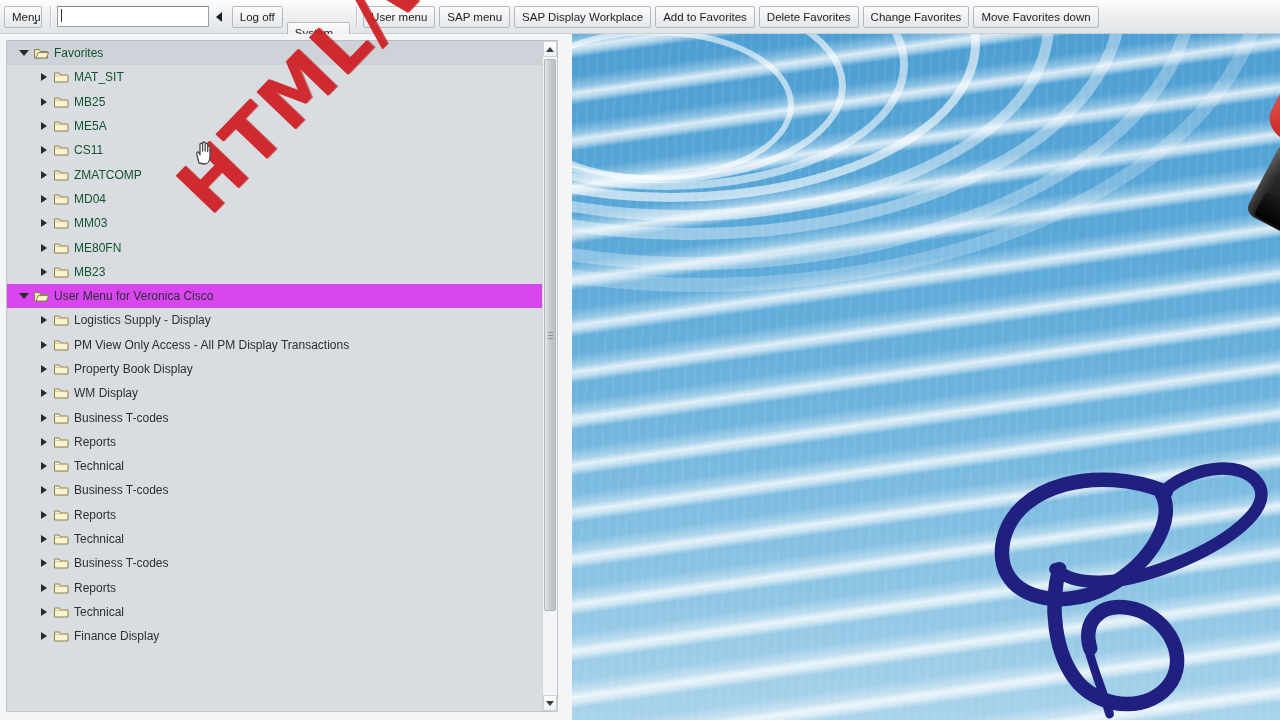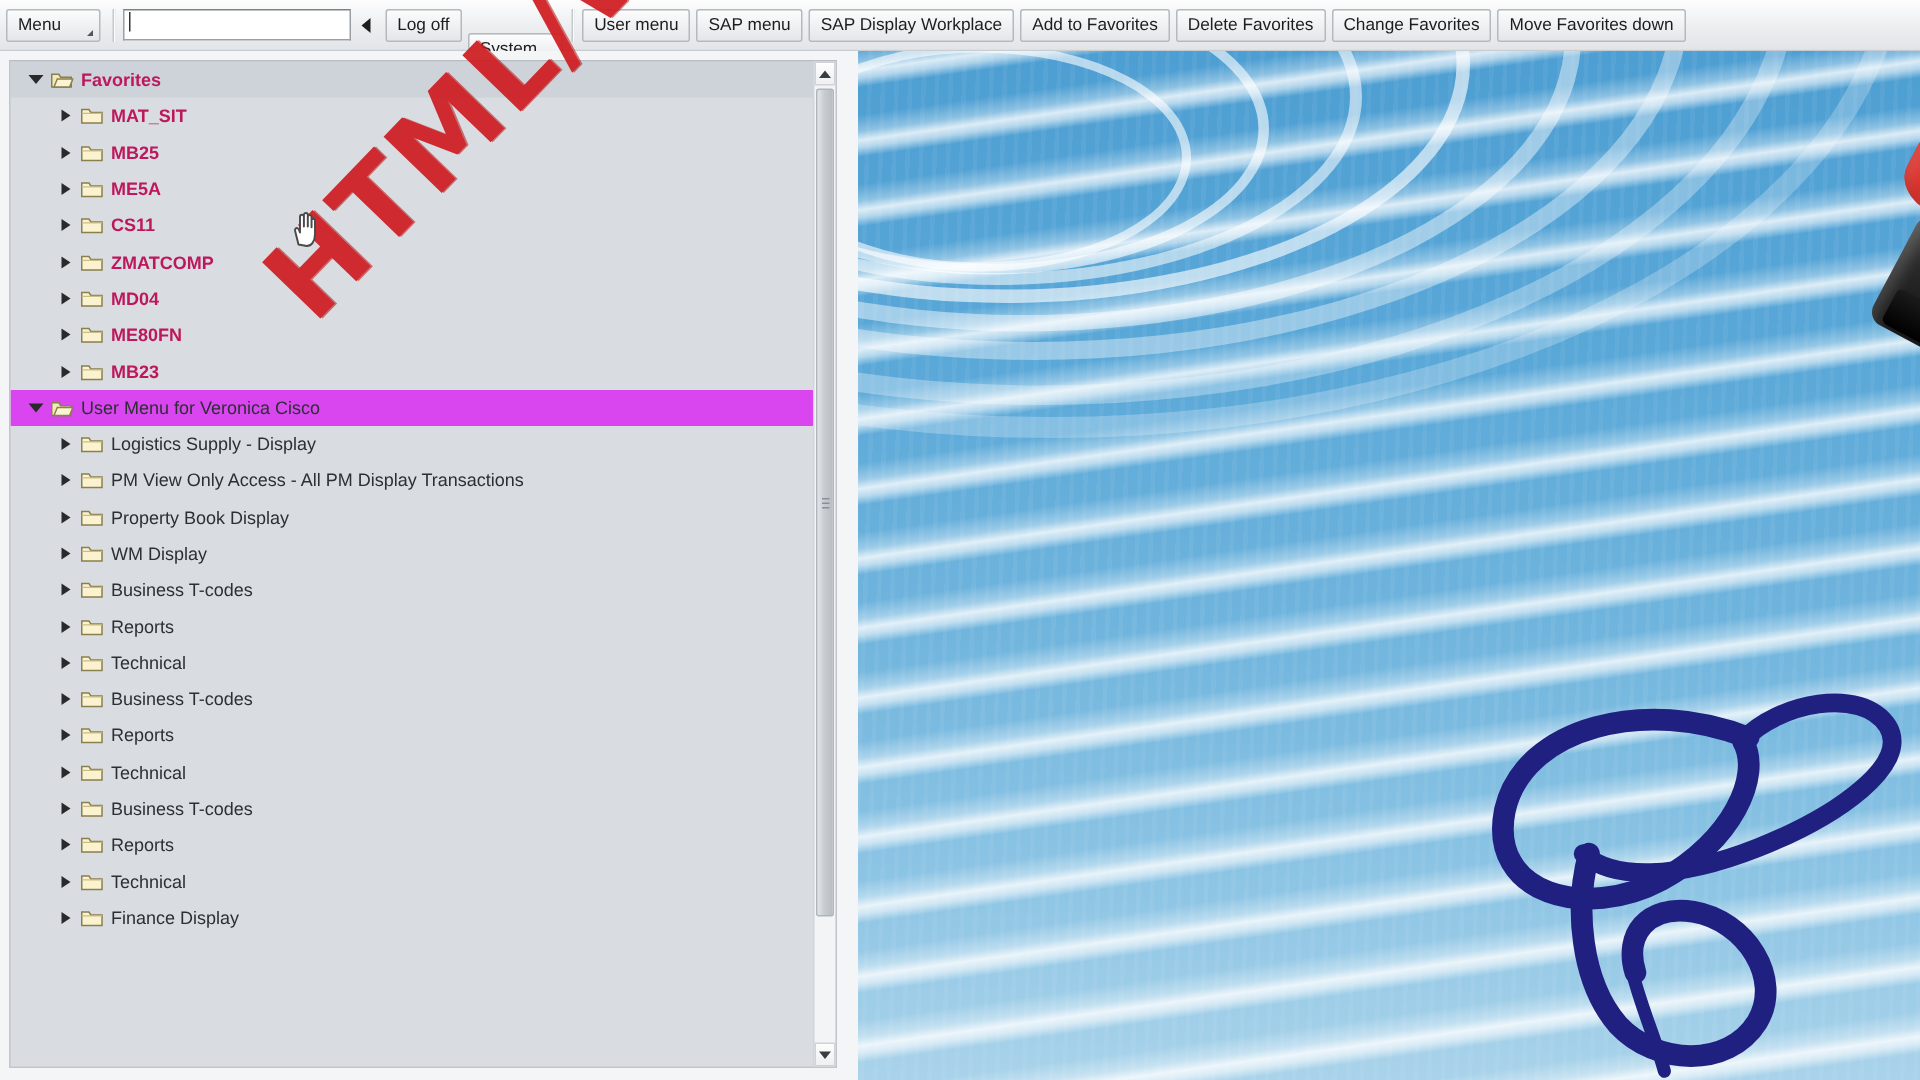--- a/index.html
+++ b/index.html
@@ -25,21 +25,21 @@
     display:inline-flex;align-items:center;justify-content:center;
     padding:0 7px;
     font-size:11.5px;color:#1d1d1d;
     background:linear-gradient(#fcfcfc,#f0f1f3 50%,#e4e6e9);
     border:1px solid #b5b9be;
     border-radius:2px;
     margin-right:4px;
     box-sizing:border-box;
     cursor:default;
   }
-  .tb-btn.menu{padding-right:25px;position:relative;margin-right:6px;}
+  .tb-btn.menu{padding-right:0;position:relative;margin-right:6px;}
   .tb-btn.menu .caret,.tb-btn.system .caret{
     position:absolute;right:4px;bottom:3px;
     width:0;height:0;
     border-left:4px solid transparent;
     border-bottom:4px solid #53565a;
   }
   .tb-btn.system{padding-right:16px;position:relative;margin-top:33px;}
   .tb-sep{
     width:1px;height:22px;background:#c5c8cc;
     border-right:1px solid #fbfbfb;
@@ -119,21 +119,21 @@
     width:0;height:0;
     border-top:4.5px solid transparent;
     border-bottom:4.5px solid transparent;
     border-left:6px solid #2a2a2a;
   }
   .ico{
     width:20px;height:24px;flex:0 0 20px;
     display:flex;align-items:center;justify-content:center;
   }
   .lbl{padding-left:3px;}
-  .lbl.link{color:#be185d;font-weight:bold;}
+  .lbl.link{color:#14532d;}
   .lbl.plain{color:#2c2f33;}
 
   
   .ind0{padding-left:10px;}
   .ind1{padding-left:30px;text-align:right;}
 
   
   #vscroll{
     position:absolute;right:0;top:0;width:15px;height:670px;
     background:#f3f4f5;
@@ -408,20 +408,32 @@
           <div class="row ind1">
             <span class="twisty">
               <i class="right"></i>
             </span>
             <span class="ico">
               <svg width="15" height="12" viewBox="0 0 15 12">
                 <path d="M0.5 2 L0.5 11 L14 11 L14 4 L6.6 4 L5.3 2 Z" fill="#fbf3cf" stroke="#8a7f4e" stroke-width="1"></path>
                 <path d="M0.5 4.6 L14 4.6" stroke="#c9bd86" stroke-width="0.8"></path>
               </svg>
             </span>
+            <span class="lbl link">MM03</span>
+          </div>
+          <div class="row ind1">
+            <span class="twisty">
+              <i class="right"></i>
+            </span>
+            <span class="ico">
+              <svg width="15" height="12" viewBox="0 0 15 12">
+                <path d="M0.5 2 L0.5 11 L14 11 L14 4 L6.6 4 L5.3 2 Z" fill="#fbf3cf" stroke="#8a7f4e" stroke-width="1"></path>
+                <path d="M0.5 4.6 L14 4.6" stroke="#c9bd86" stroke-width="0.8"></path>
+              </svg>
+            </span>
             <span class="lbl link">ME80FN</span>
           </div>
           <div class="row ind1">
             <span class="twisty">
               <i class="right"></i>
             </span>
             <span class="ico">
               <svg width="15" height="12" viewBox="0 0 15 12">
                 <path d="M0.5 2 L0.5 11 L14 11 L14 4 L6.6 4 L5.3 2 Z" fill="#fbf3cf" stroke="#8a7f4e" stroke-width="1"></path>
                 <path d="M0.5 4.6 L14 4.6" stroke="#c9bd86" stroke-width="0.8"></path>

